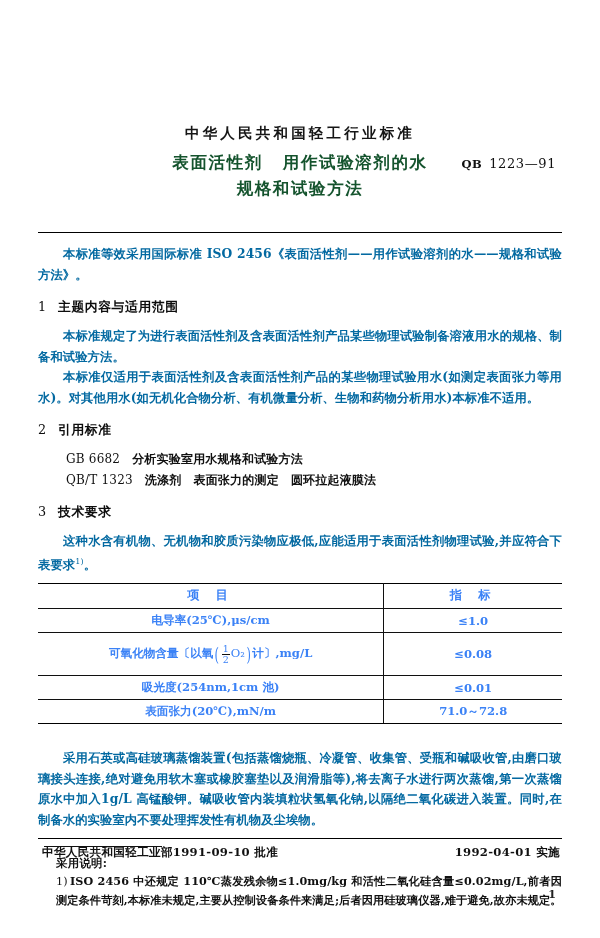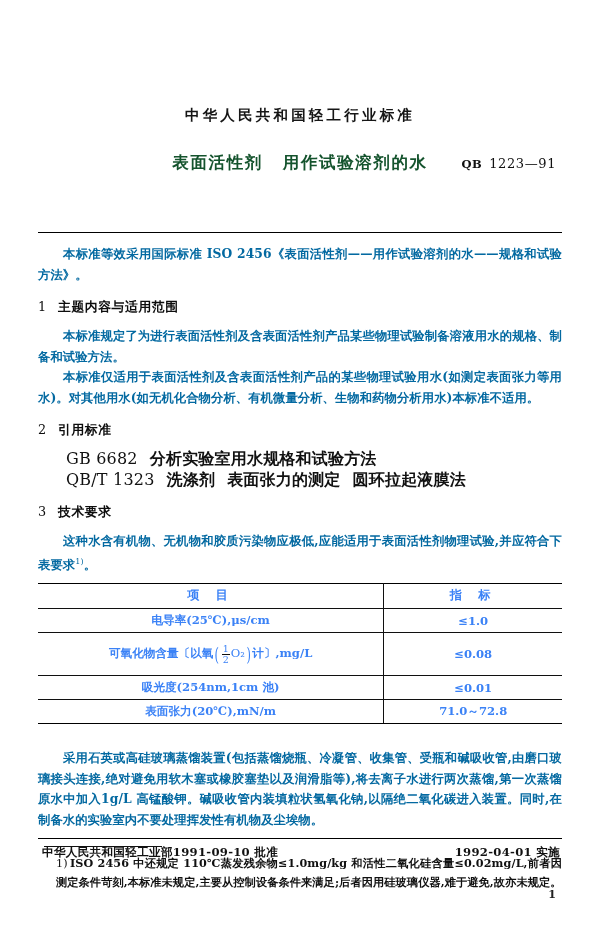--- a/index.html
+++ b/index.html
@@ -25,21 +25,21 @@
     left: 38px;
     top: 0;
     width: 524px;
     height: 938px;
   }
 
   
   .org-line {
     position: absolute;
     left: 0;
-    top: 106px;
+    top: 124px;
     width: 524px;
     text-align: center;
     font-size: 14.5px;
     font-weight: bold;
     letter-spacing: 3.2px;
     color: #161616;
   }
   .title-wrap {
     position: absolute;
     left: 0;
@@ -108,21 +108,21 @@
     letter-spacing: 0.6px;
     color: #0d0d0d;
   }
   h2.sec .sec-num {
     display: inline-block;
     width: 20px;
     font-family: "DejaVu Serif", "Liberation Serif", serif;
     font-weight: normal;
   }
   .ref-line {
-    font-size: 16px;
+    font-size: 12px;
     line-height: 20.5px;
     font-weight: bold;
     padding-left: 28px;
     letter-spacing: 0.2px;
   }
   .ref-line .rl-code { font-weight: normal; font-family:"DejaVu Serif","Liberation Serif",serif; }
   .ref-line .rl-gap { display:inline-block; width: 12px; }
 
   sup.fn { font-size: 8px; vertical-align: super; font-weight: normal; }
 
@@ -229,20 +229,21 @@
 
 <div class="page">
   <div class="sheet">
 
     <div class="org-line">中华人民共和国轻工行业标准</div>
 
     <div class="title-wrap">
       <div class="doc-title">
         <span class="t-seg">表面活性剂</span><span class="t-gap"></span><span class="t-seg">用作试验溶剂的水</span>
       </div>
+      <div class="doc-title">规格和试验方法</div>
       <div class="std-no">
         <span class="sn-code">QB</span><span class="sn-num">1223—91</span>
       </div>
     </div>
 
     <div class="rule-top"></div>
 
     <div class="body-area">
 
       <p class="para indent">本标准等效采用国际标准 ISO 2456《表面活性剂——用作试验溶剂的水——规格和试验方法》。</p>
@@ -307,20 +308,21 @@
           </tr>
         </tbody>
       </table>
 
       <div class="gap-l"></div>
 
       <div class="gap-s"></div>
       <p class="para indent">采用石英或高硅玻璃蒸馏装置(包括蒸馏烧瓶、冷凝管、收集管、受瓶和碱吸收管,由磨口玻璃接头连接,绝对避免用软木塞或橡胶塞垫以及润滑脂等),将去离子水进行两次蒸馏,第一次蒸馏原水中加入1g/L 高锰酸钾。碱吸收管内装填粒状氢氧化钠,以隔绝二氧化碳进入装置。同时,在制备水的实验室内不要处理挥发性有机物及尘埃物。</p>
 
       <div class="fn-rule"></div>
+      <div class="fn-title">采用说明:</div>
       <div class="fn-body"><span class="fn-hang">1)</span><span>ISO 2456 中还规定 110℃蒸发残余物≤1.0mg/kg 和活性二氧化硅含量≤0.02mg/L,前者因测定条件苛刻,本标准未规定,主要从控制设备条件来满足;后者因用硅玻璃仪器,难于避免,故亦未规定。</span></div>
 
     </div>
 
     <div class="rule-bottom"></div>
     <div class="footer">
       <span class="f-left">中华人民共和国轻工业部1991-09-10 批准</span>
       <span class="f-right">1992-04-01 实施</span>
     </div>
     <div class="page-no">1</div>

